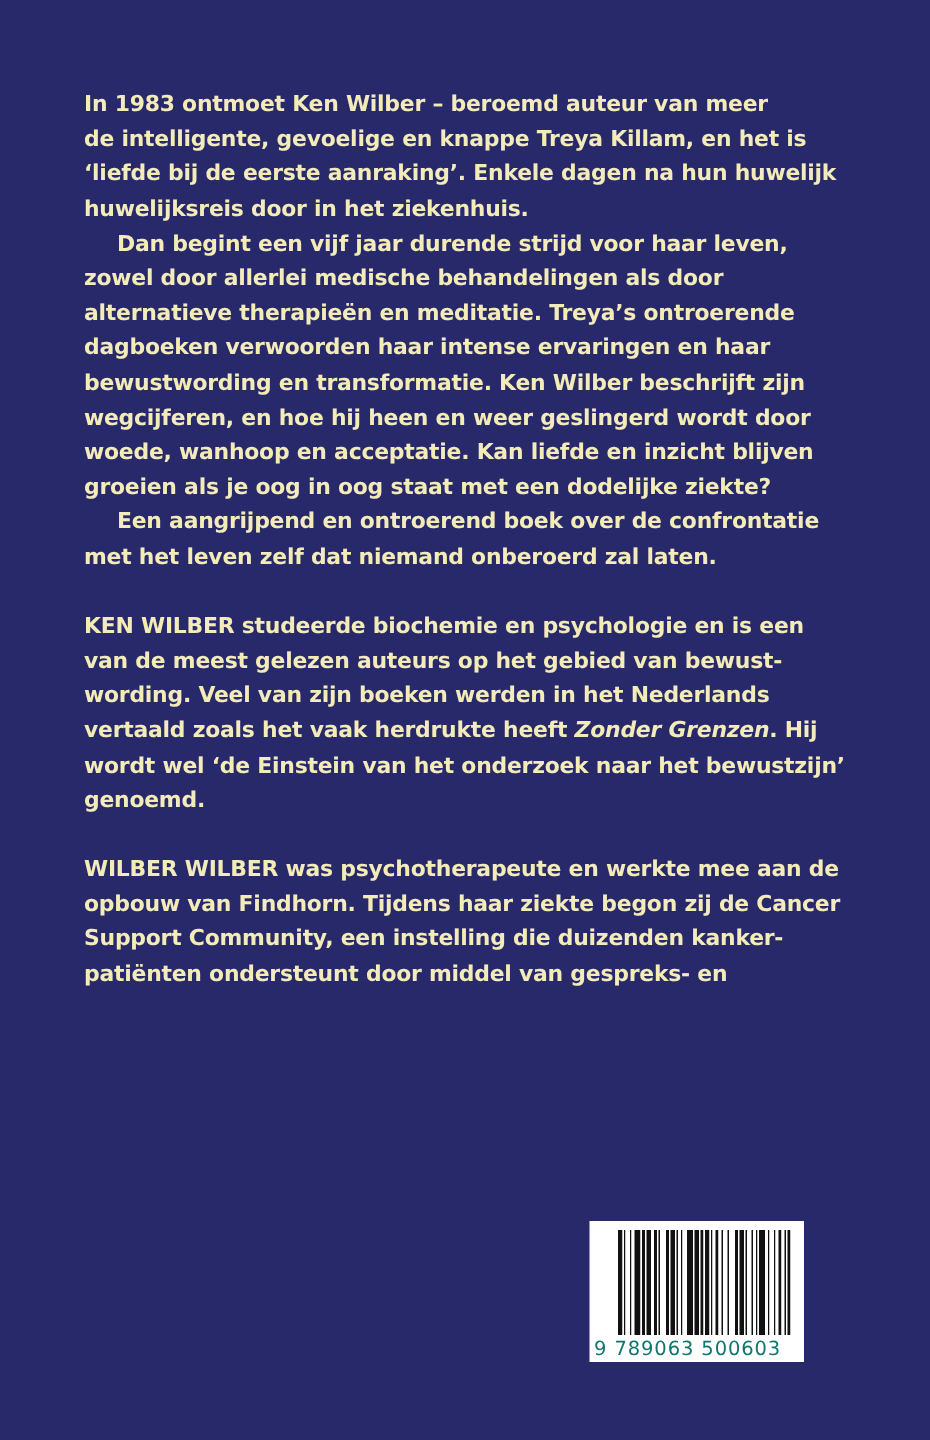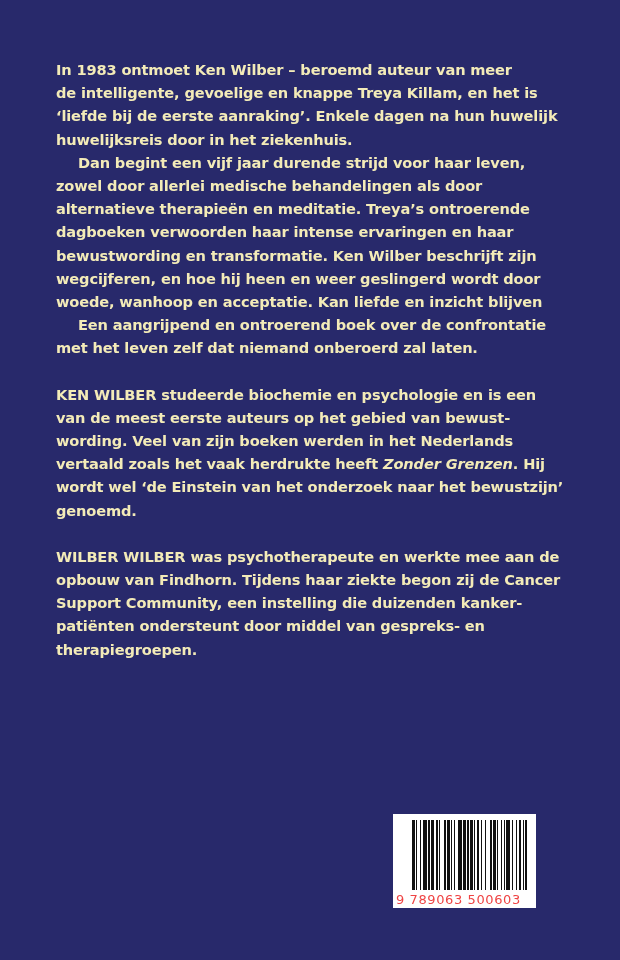--- a/index.html
+++ b/index.html
@@ -25,66 +25,66 @@
       background:#ffffff;
     }
     .bars {
       position:absolute; left:19px; top:6px; width:118px; height:70px;
       display:flex; align-items:stretch;
     }
     .bar { height:100%; }
     .isbn {
       position:absolute; left:3px; bottom:1px; width:140px;
       font-family:"DejaVu Sans", sans-serif; font-weight:normal;
-      color:#ef4444; font-size:13px; letter-spacing:0.6px; white-space:nowrap;
+      color:#0f766e; font-size:13px; letter-spacing:0.6px; white-space:nowrap;
     }
   </style>
 </head>
 <body>
 
 <div class="content">
   <div>
     <span class="line">In 1983 ontmoet Ken Wilber – beroemd auteur van meer</span>
     <span class="line">de intelligente, gevoelige en knappe Treya Killam, en het is</span>
     <span class="line">‘liefde bij de eerste aanraking’. Enkele dagen na hun huwelijk</span>
     <span class="line">huwelijksreis door in het ziekenhuis.</span>
   </div>
   <div>
     <span class="line indent">Dan begint een vijf jaar durende strijd voor haar leven,</span>
     <span class="line">zowel door allerlei medische behandelingen als door</span>
     <span class="line">alternatieve therapieën en meditatie. Treya’s ontroerende</span>
     <span class="line">dagboeken verwoorden haar intense ervaringen en haar</span>
     <span class="line">bewustwording en transformatie. Ken Wilber beschrijft zijn</span>
     <span class="line">wegcijferen, en hoe hij heen en weer geslingerd wordt door</span>
     <span class="line">woede, wanhoop en acceptatie. Kan liefde en inzicht blijven</span>
+    <span class="line">groeien als je oog in oog staat met een dodelijke ziekte?</span>
   </div>
   <div>
     <span class="line indent">Een aangrijpend en ontroerend boek over de confrontatie</span>
     <span class="line">met het leven zelf dat niemand onberoerd zal laten.</span>
   </div>
 
   <div class="gap"></div>
 
   <div>
     <span class="line"><span class="caps">KEN WILBER</span><span> studeerde biochemie en psychologie en is een</span></span>
-    <span class="line">van de meest eerste auteurs op het gebied van bewust-</span>
+    <span class="line">van de meest gelezen auteurs op het gebied van bewust-</span>
     <span class="line">wording. Veel van zijn boeken werden in het Nederlands</span>
     <span class="line"><span>vertaald zoals het vaak herdrukte heeft </span><em>Zonder Grenzen</em><span>. Hij</span></span>
     <span class="line">wordt wel ‘de Einstein van het onderzoek naar het bewustzijn’</span>
     <span class="line">genoemd.</span>
   </div>
 
   <div class="gap"></div>
 
   <div>
     <span class="line"><span class="caps">WILBER WILBER</span><span> was psychotherapeute en werkte mee aan de</span></span>
     <span class="line">opbouw van Findhorn. Tijdens haar ziekte begon zij de Cancer</span>
     <span class="line">Support Community, een instelling die duizenden kanker-</span>
     <span class="line">patiënten ondersteunt door middel van gespreks- en</span>
-    <span class="line">therapiegroepen.</span>
   </div>
 </div>
 
 <div class="barcode">
   <div class="bars" id="bars">
       <div class="bar" style="width: 2.29885%; background: rgb(17, 17, 17);"></div>
       <div class="bar" style="width: 1.14943%; background: rgb(255, 255, 255);"></div>
       <div class="bar" style="width: 1.14943%; background: rgb(17, 17, 17);"></div>
       <div class="bar" style="width: 2.29885%; background: rgb(255, 255, 255);"></div>
       <div class="bar" style="width: 1.14943%; background: rgb(17, 17, 17);"></div>

